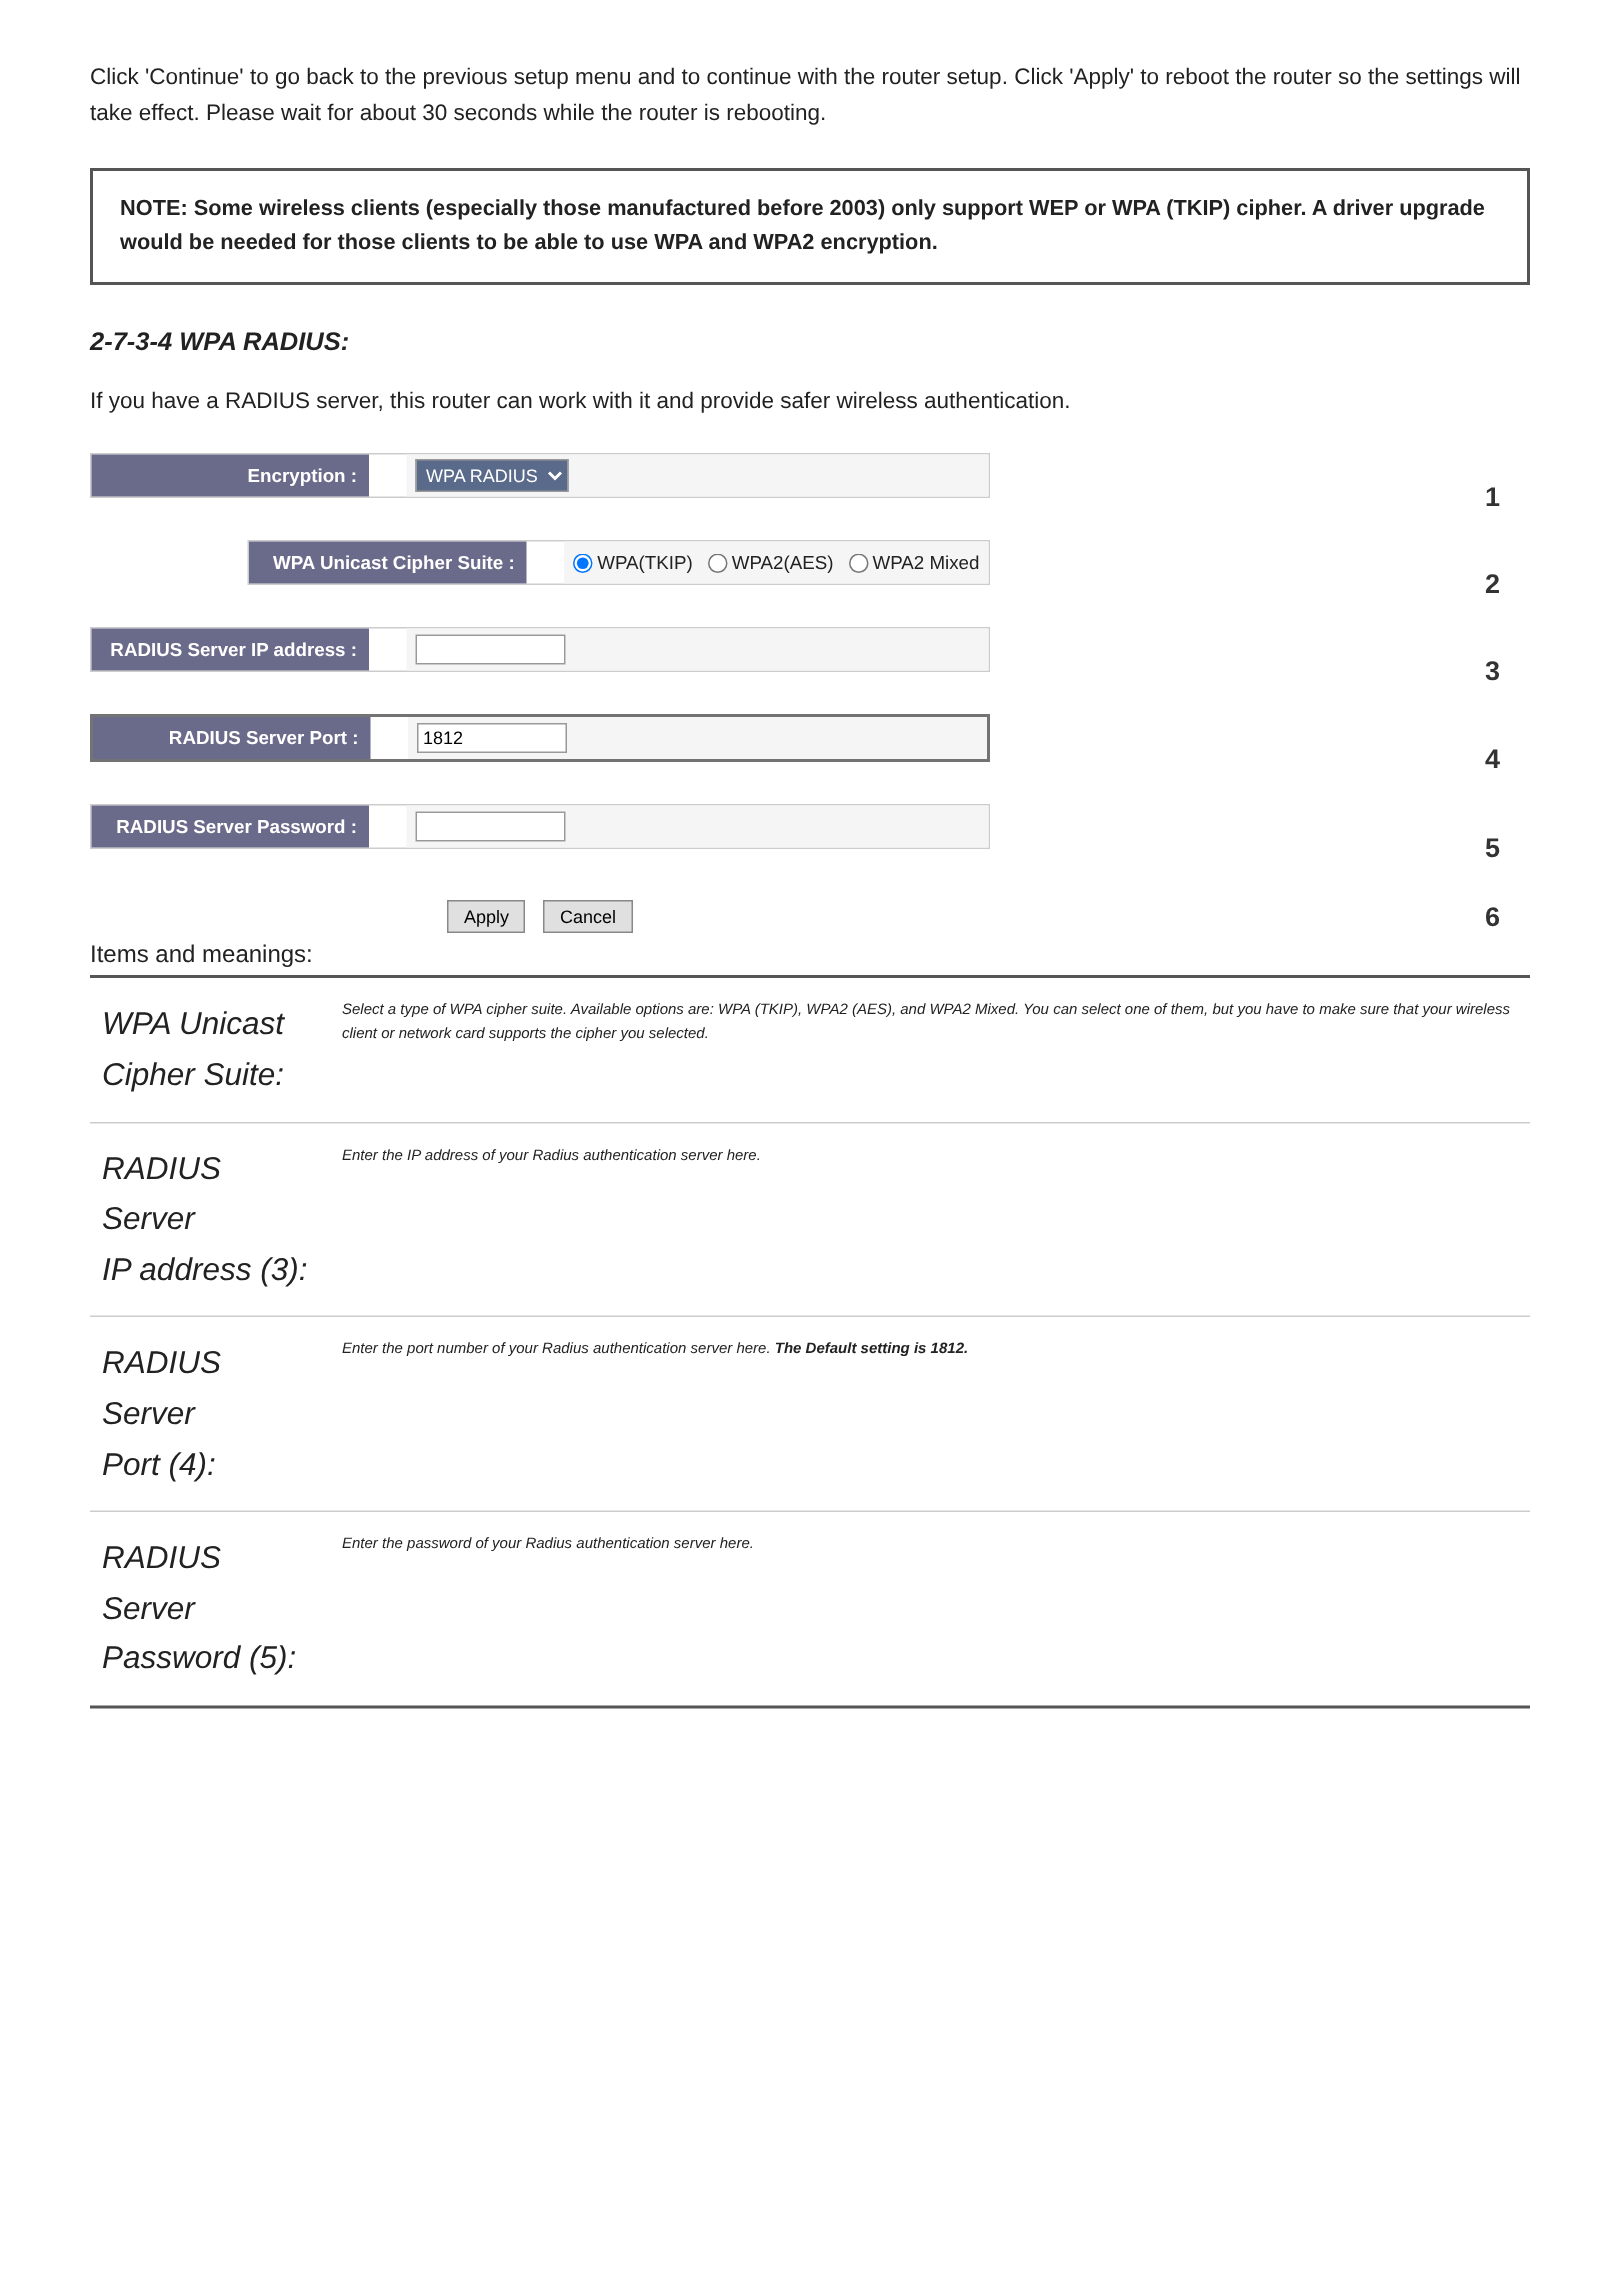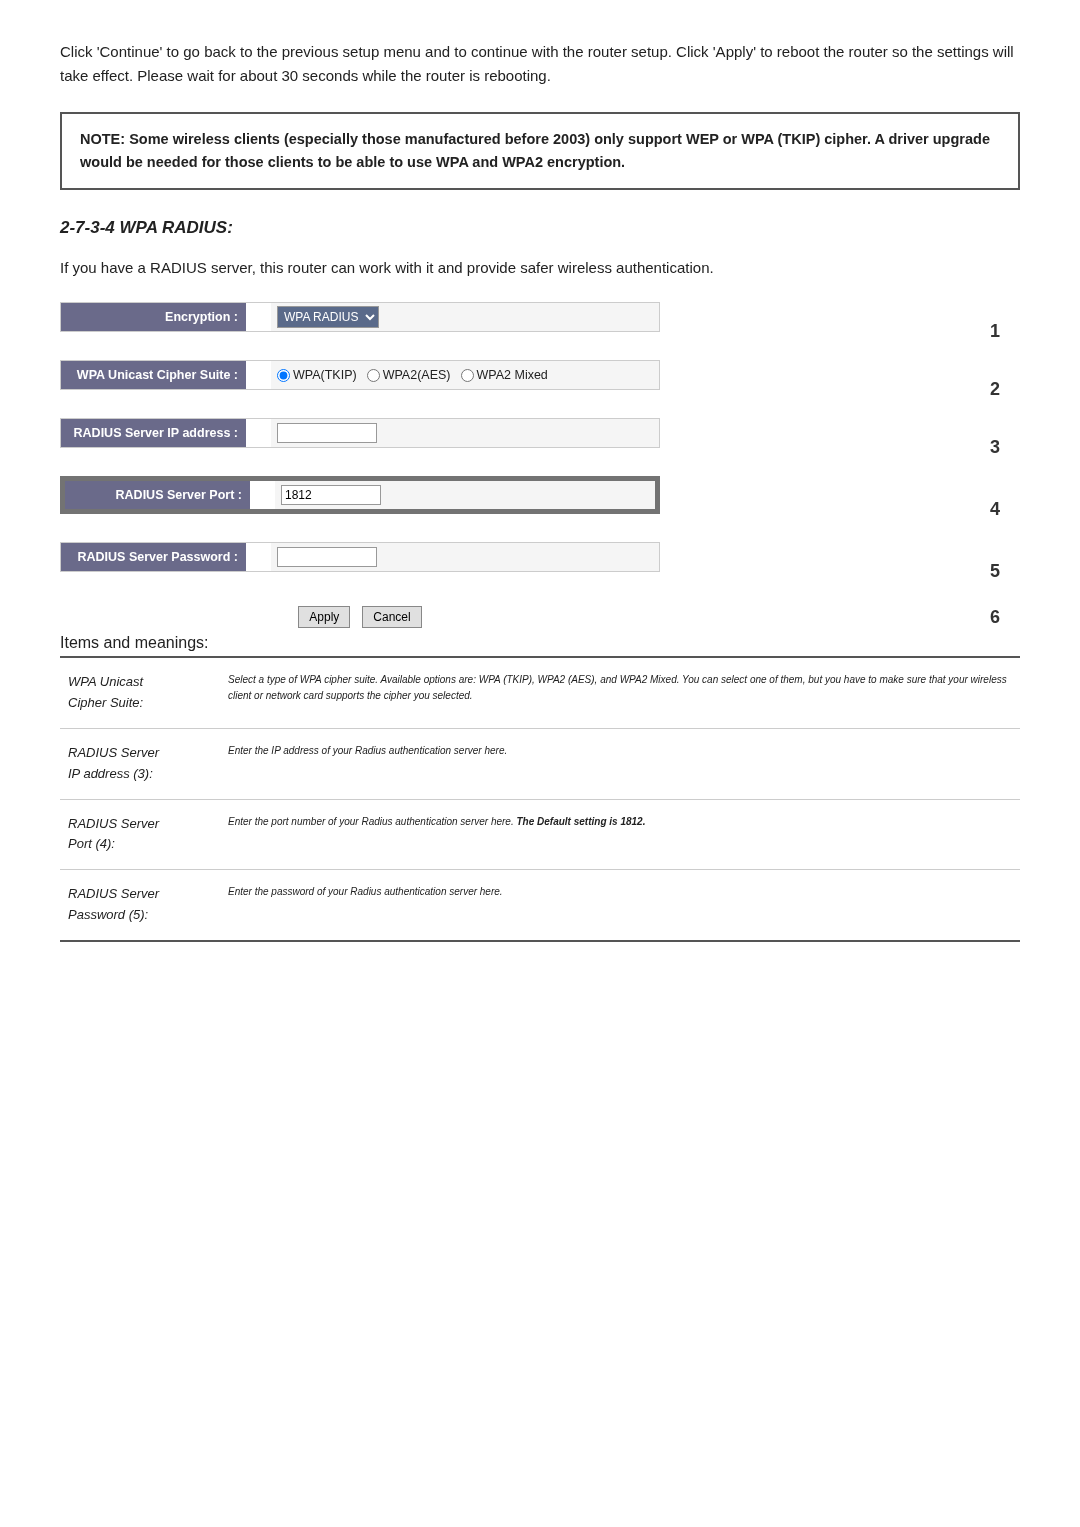--- a/index.html
+++ b/index.html
@@ -138,21 +138,21 @@
     }
     .items-table td {
       padding: 14px 8px;
       vertical-align: top;
       line-height: 1.6;
     }
     .items-table td:first-child {
       font-style: italic;
       font-weight: normal;
       width: 160px;
-      font-size: 13px;
+      font-size: 21px;
     }
     .items-table td:last-child {
       font-style: italic;
       font-size: 10px;
     }
     .form-and-numbers {
       display: flex;
       flex-direction: column;
     }
     .form-row-wrapper {
@@ -183,21 +183,21 @@
           <select class="enc-select">
             <option>WPA RADIUS</option>
           </select>
         </div>
       </div>
     </div>
     <div class="form-number">1</div>
   </div>
 
   <div class="form-row-wrapper">
-    <div class="form-container" style="display:flex;flex-direction:column;border:none;">
+    <div class="form-container" style="display:flex;flex-direction:column;border:none;align-items:flex-end;">
       <div class="form-row" style="border:1px solid #ccc;">
         <div class="form-label">WPA Unicast Cipher Suite :</div>
         <div class="form-input-area">
           <div class="radio-group">
             <label>
               <input type="radio" name="wpa_suite" checked="" style="">
               <span>WPA(TKIP)</span>
             </label>
             <label>
               <input type="radio" name="wpa_suite" style="">
@@ -221,21 +221,21 @@
         <div class="form-input-area">
           <input type="text" class="form-text" value="" style="">
         </div>
       </div>
     </div>
     <div class="form-number">3</div>
   </div>
 
   <div class="form-row-wrapper">
     <div class="form-container" style="display:flex;flex-direction:column;border:none;">
-      <div class="form-row" style="border:5px solid #737373;align-items:flex-end;">
+      <div class="form-row" style="border:2px solid #737373;align-items:flex-end;">
         <div class="form-label">RADIUS Server Port :</div>
         <div class="form-input-area">
           <input type="text" class="form-text" value="1812" style="">
         </div>
       </div>
     </div>
     <div class="form-number">4</div>
   </div>
 
   <div class="form-row-wrapper">

